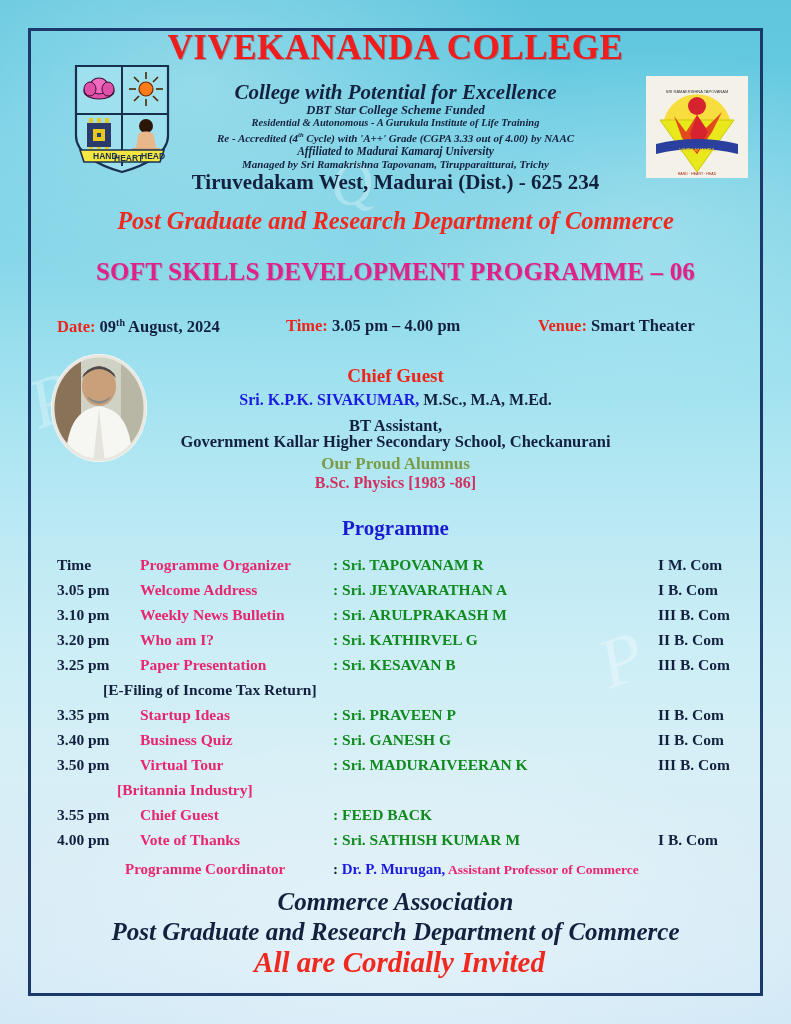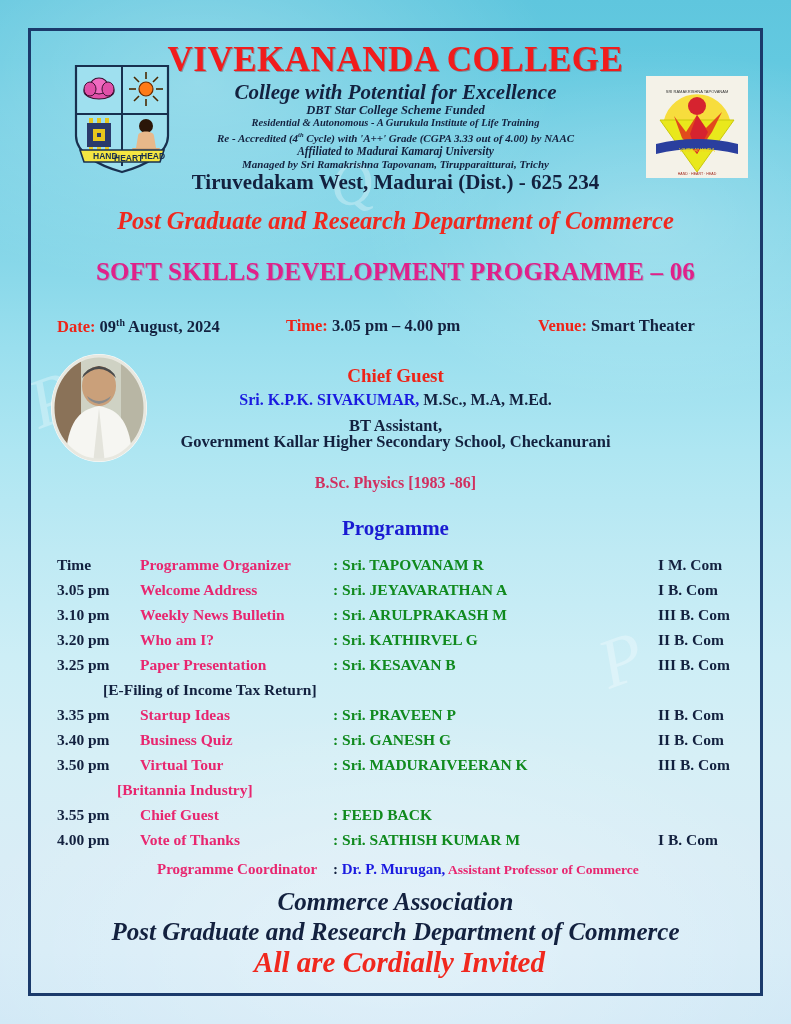--- a/index.html
+++ b/index.html
@@ -28,21 +28,21 @@
     position:absolute;left:28px;top:28px;right:28px;bottom:28px;
     border:3px solid #1b3a6b;box-sizing:border-box;
   }
   .ctr{text-align:center;}
 
   
   .crest{position:absolute;left:68px;top:58px;width:108px;height:118px;}
   .rlogo{position:absolute;left:646px;top:76px;width:102px;height:102px;}
 
   .college-name{
-    position:absolute;left:0;right:0;top:40px;
+    position:absolute;left:0;right:0;top:28px;
     font-size:35px;font-weight:bold;color:#f11c1c;letter-spacing:.5px;
     text-shadow:1px 1px 0 rgba(120,0,0,.30);
   }
   .cpe{
     position:absolute;left:0;right:0;top:80px;
     font-size:21px;font-weight:bold;font-style:italic;color:#13213f;
   }
   .sub{position:absolute;left:0;right:0;color:#13213f;font-weight:bold;font-style:italic;}
   .sub.l1{top:103px;font-size:12.5px;}
   .sub.l2{top:117px;font-size:10.5px;}
@@ -94,21 +94,21 @@
   .row{position:relative;height:25px;font-size:15.5px;font-weight:bold;}
   .c-time{position:absolute;left:57px;color:#13213f;white-space:nowrap;}
   .c-item{position:absolute;left:140px;color:#e8266f;white-space:nowrap;}
   .c-name{position:absolute;left:333px;color:#108a1e;white-space:nowrap;}
   .c-cls {position:absolute;left:658px;color:#13213f;white-space:nowrap;}
   .row.note{height:25px;}
   .n-navy{position:absolute;left:103px;color:#13213f;white-space:nowrap;}
   .n-pink{position:absolute;left:117px;color:#e8266f;white-space:nowrap;}
 
   .coord{position:absolute;left:0;right:0;top:861px;height:22px;font-size:15px;font-weight:bold;}
-  .coord .lab{position:absolute;left:125px;color:#e8266f;margin-left:32px;}
+  .coord .lab{position:absolute;left:125px;color:#e8266f;}
   .coord .val{position:absolute;left:333px;color:#13213f;}
   .coord .val .nm{color:#1a1ae0;}
   .coord .val .dg{color:#e8266f;font-size:13.5px;}
 
   .assoc{position:absolute;left:0;right:0;top:888px;font-size:25px;
          font-weight:bold;font-style:italic;color:#13213f;}
   .assoc2{position:absolute;left:0;right:0;top:918px;font-size:25px;
           font-weight:bold;font-style:italic;color:#13213f;}
   .invite{position:absolute;left:0;right:0;top:946px;font-size:29px;
           font-weight:bold;font-style:italic;color:#f0281e;padding-left:8px;}
@@ -233,20 +233,21 @@
     <ellipse cx="52" cy="56" rx="46" ry="52" fill="none" stroke="#e8e8e0" stroke-width="3"></ellipse>
   </svg>
 
   <div class="guest-title ctr">Chief Guest</div>
   <div class="guest-name ctr">
     <span class="nm">Sri.</span>
     <span class="nm">K.P.K. SIVAKUMAR,</span><span> M.Sc., M.A, M.Ed.</span>
   </div>
   <div class="guest-role ctr">BT Assistant,</div>
   <div class="guest-school ctr">Government Kallar Higher Secondary School, Checkanurani</div>
+  <div class="guest-alum ctr">Our Proud Alumnus</div>
   <div class="guest-deg ctr">B.Sc. Physics [1983 -86]</div>
 
   <div class="prog-head ctr">Programme</div>
 
   <div class="sched" id="sched">
       <div class="row">
         <span class="c-time">Time</span>
         <span class="c-item">Programme Organizer</span>
         <span class="c-name">: Sri.  TAPOVANAM R</span>
         <span class="c-cls">I M. Com</span>

